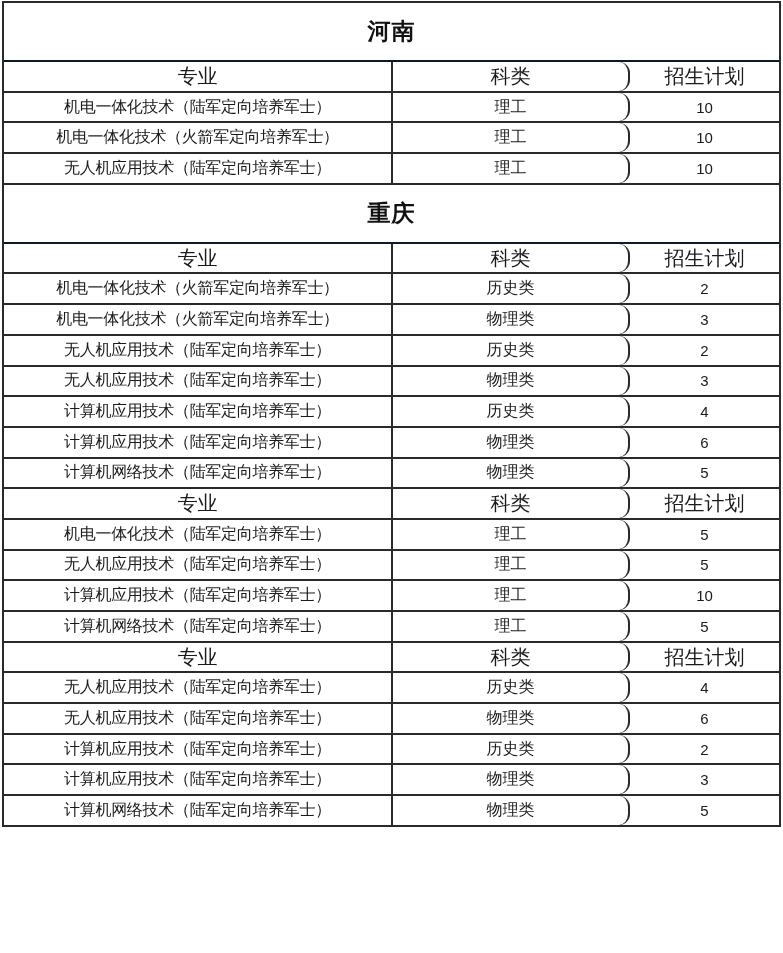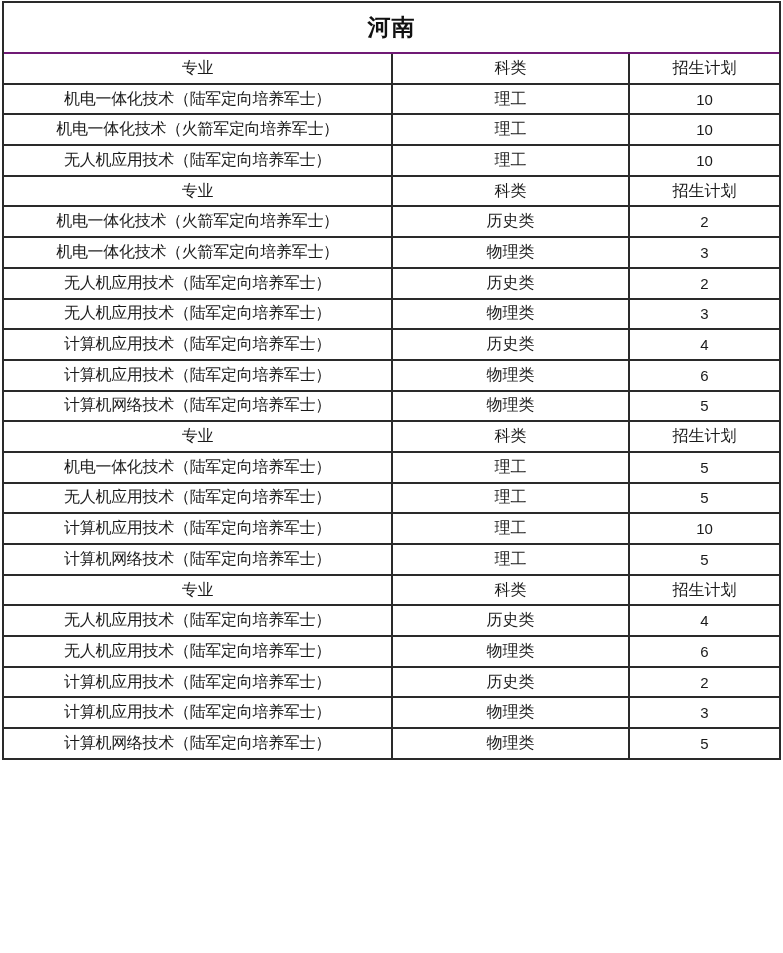--- a/index.html
+++ b/index.html
@@ -19,22 +19,22 @@
       position: absolute;
       left: 2px;
       top: 1px;
       width: 779px;
       border-left: 2px solid #2a2a2a;
       border-right: 2px solid #2a2a2a;
       border-top: 2px solid #2a2a2a;
       box-sizing: border-box;
     }
     .section-title {
-      height: 51px;
-      border-bottom: 2px solid #701a75;
+      height: 59px;
+      border-bottom: 2px solid #0f172a;
       display: flex;
       align-items: center;
       justify-content: center;
       font-family: "DejaVu Serif", "Liberation Serif", serif;
       font-weight: bold;
       font-size: 23px;
       letter-spacing: 1px;
       color: #111;
       box-sizing: border-box;
     }
@@ -48,28 +48,28 @@
       display: flex;
       align-items: center;
       justify-content: center;
       box-sizing: border-box;
       font-size: 16px;
       white-space: nowrap;
       overflow: hidden;
       color: #1a1a1a;
     }
     .c-major { width: 389px; border-right: 2px solid #2a2a2a; letter-spacing: -0.3px; }
-    .c-cat   { width: 237px; border-right: 2px solid #2a2a2a; }
+    .c-cat   { width: 237px; border-right: 2px solid #2a2a2a; border-radius: 11px; }
     .c-plan  { flex: 1; border-radius: 12px; }
     .num {
       font-family: "Liberation Sans", "DejaVu Sans", sans-serif;
       font-size: 15px;
       text-align: center;
     }
-    .header .cell { font-size: 16px; }
+    .header .cell { font-size: 20px; }
   </style>
 </head>
 <body>
 
 <div id="sheet">
 
   <div>
     <div class="section-title">河南</div>
     <div class="row header">
       <div class="cell c-major">专业</div>
@@ -87,20 +87,21 @@
       <div class="cell c-plan num">10</div>
     </div>
     <div class="row">
       <div class="cell c-major">无人机应用技术（陆军定向培养军士）</div>
       <div class="cell c-cat">理工</div>
       <div class="cell c-plan num">10</div>
     </div>
   </div>
 
   <div>
+    <div class="section-title">重庆</div>
     <div class="row header">
       <div class="cell c-major">专业</div>
       <div class="cell c-cat">科类</div>
       <div class="cell c-plan">招生计划</div>
     </div>
     <div class="row">
       <div class="cell c-major">机电一体化技术（火箭军定向培养军士）</div>
       <div class="cell c-cat">历史类</div>
       <div class="cell c-plan num">2</div>
     </div>

